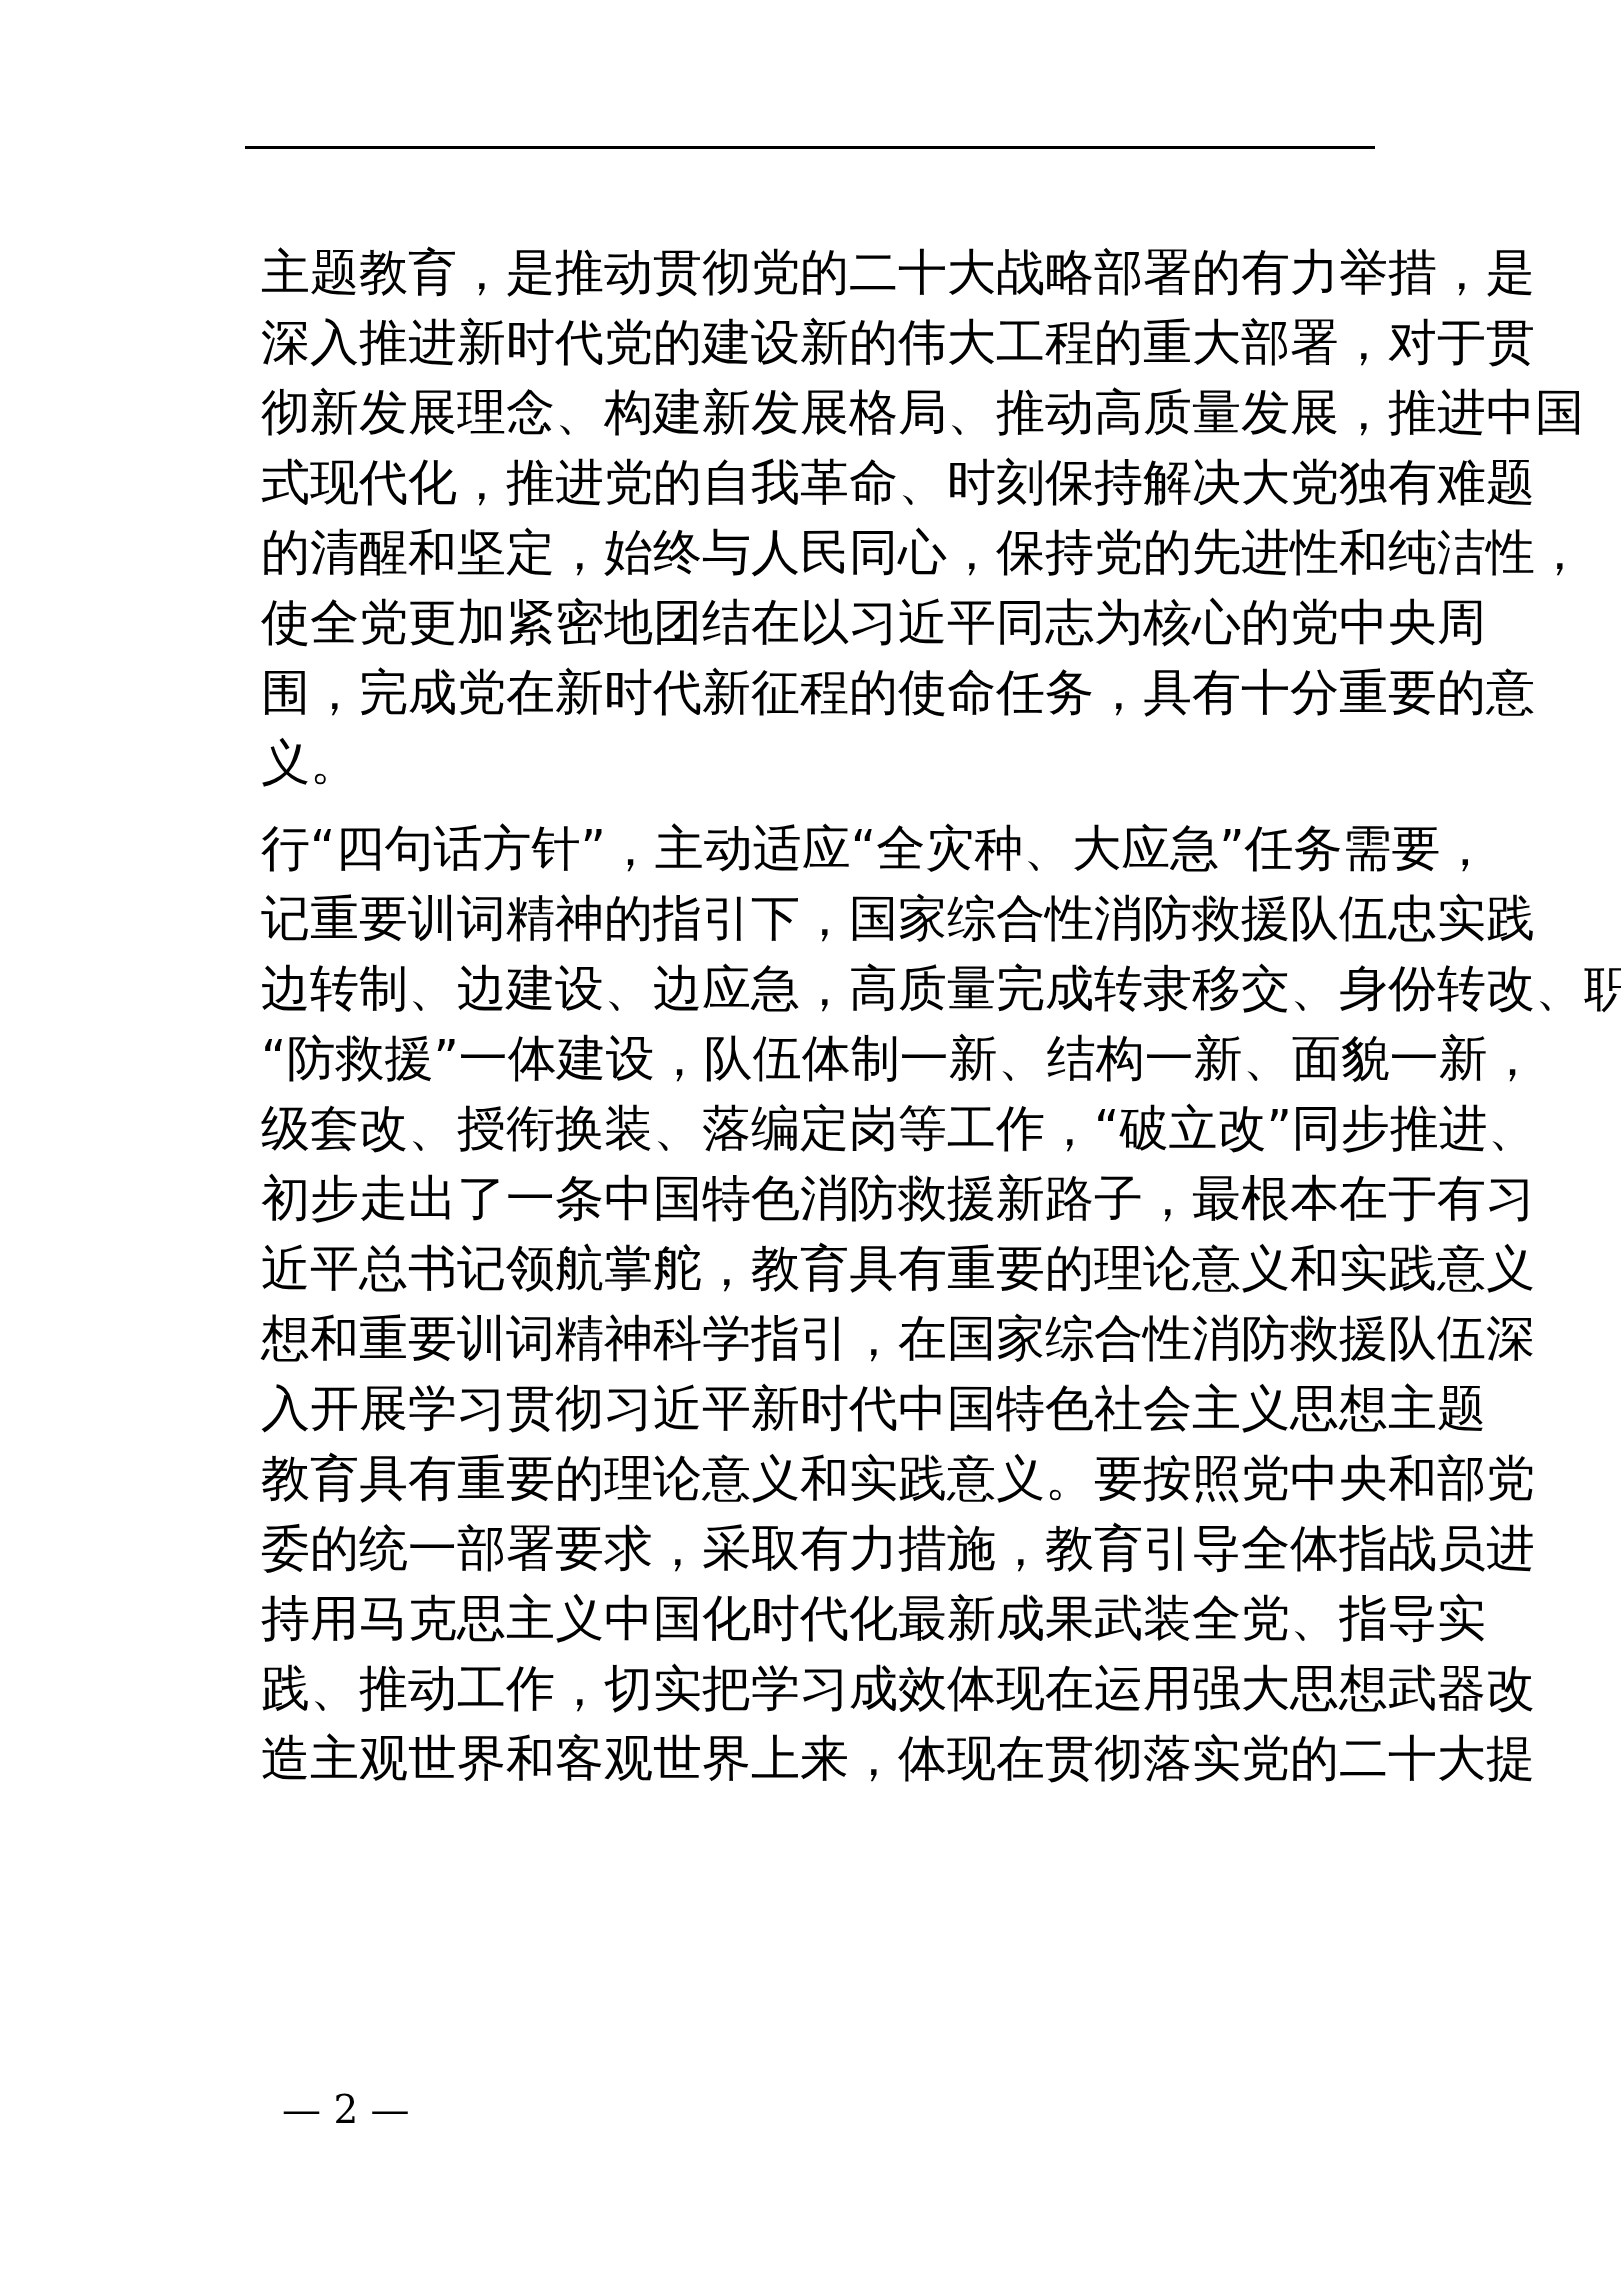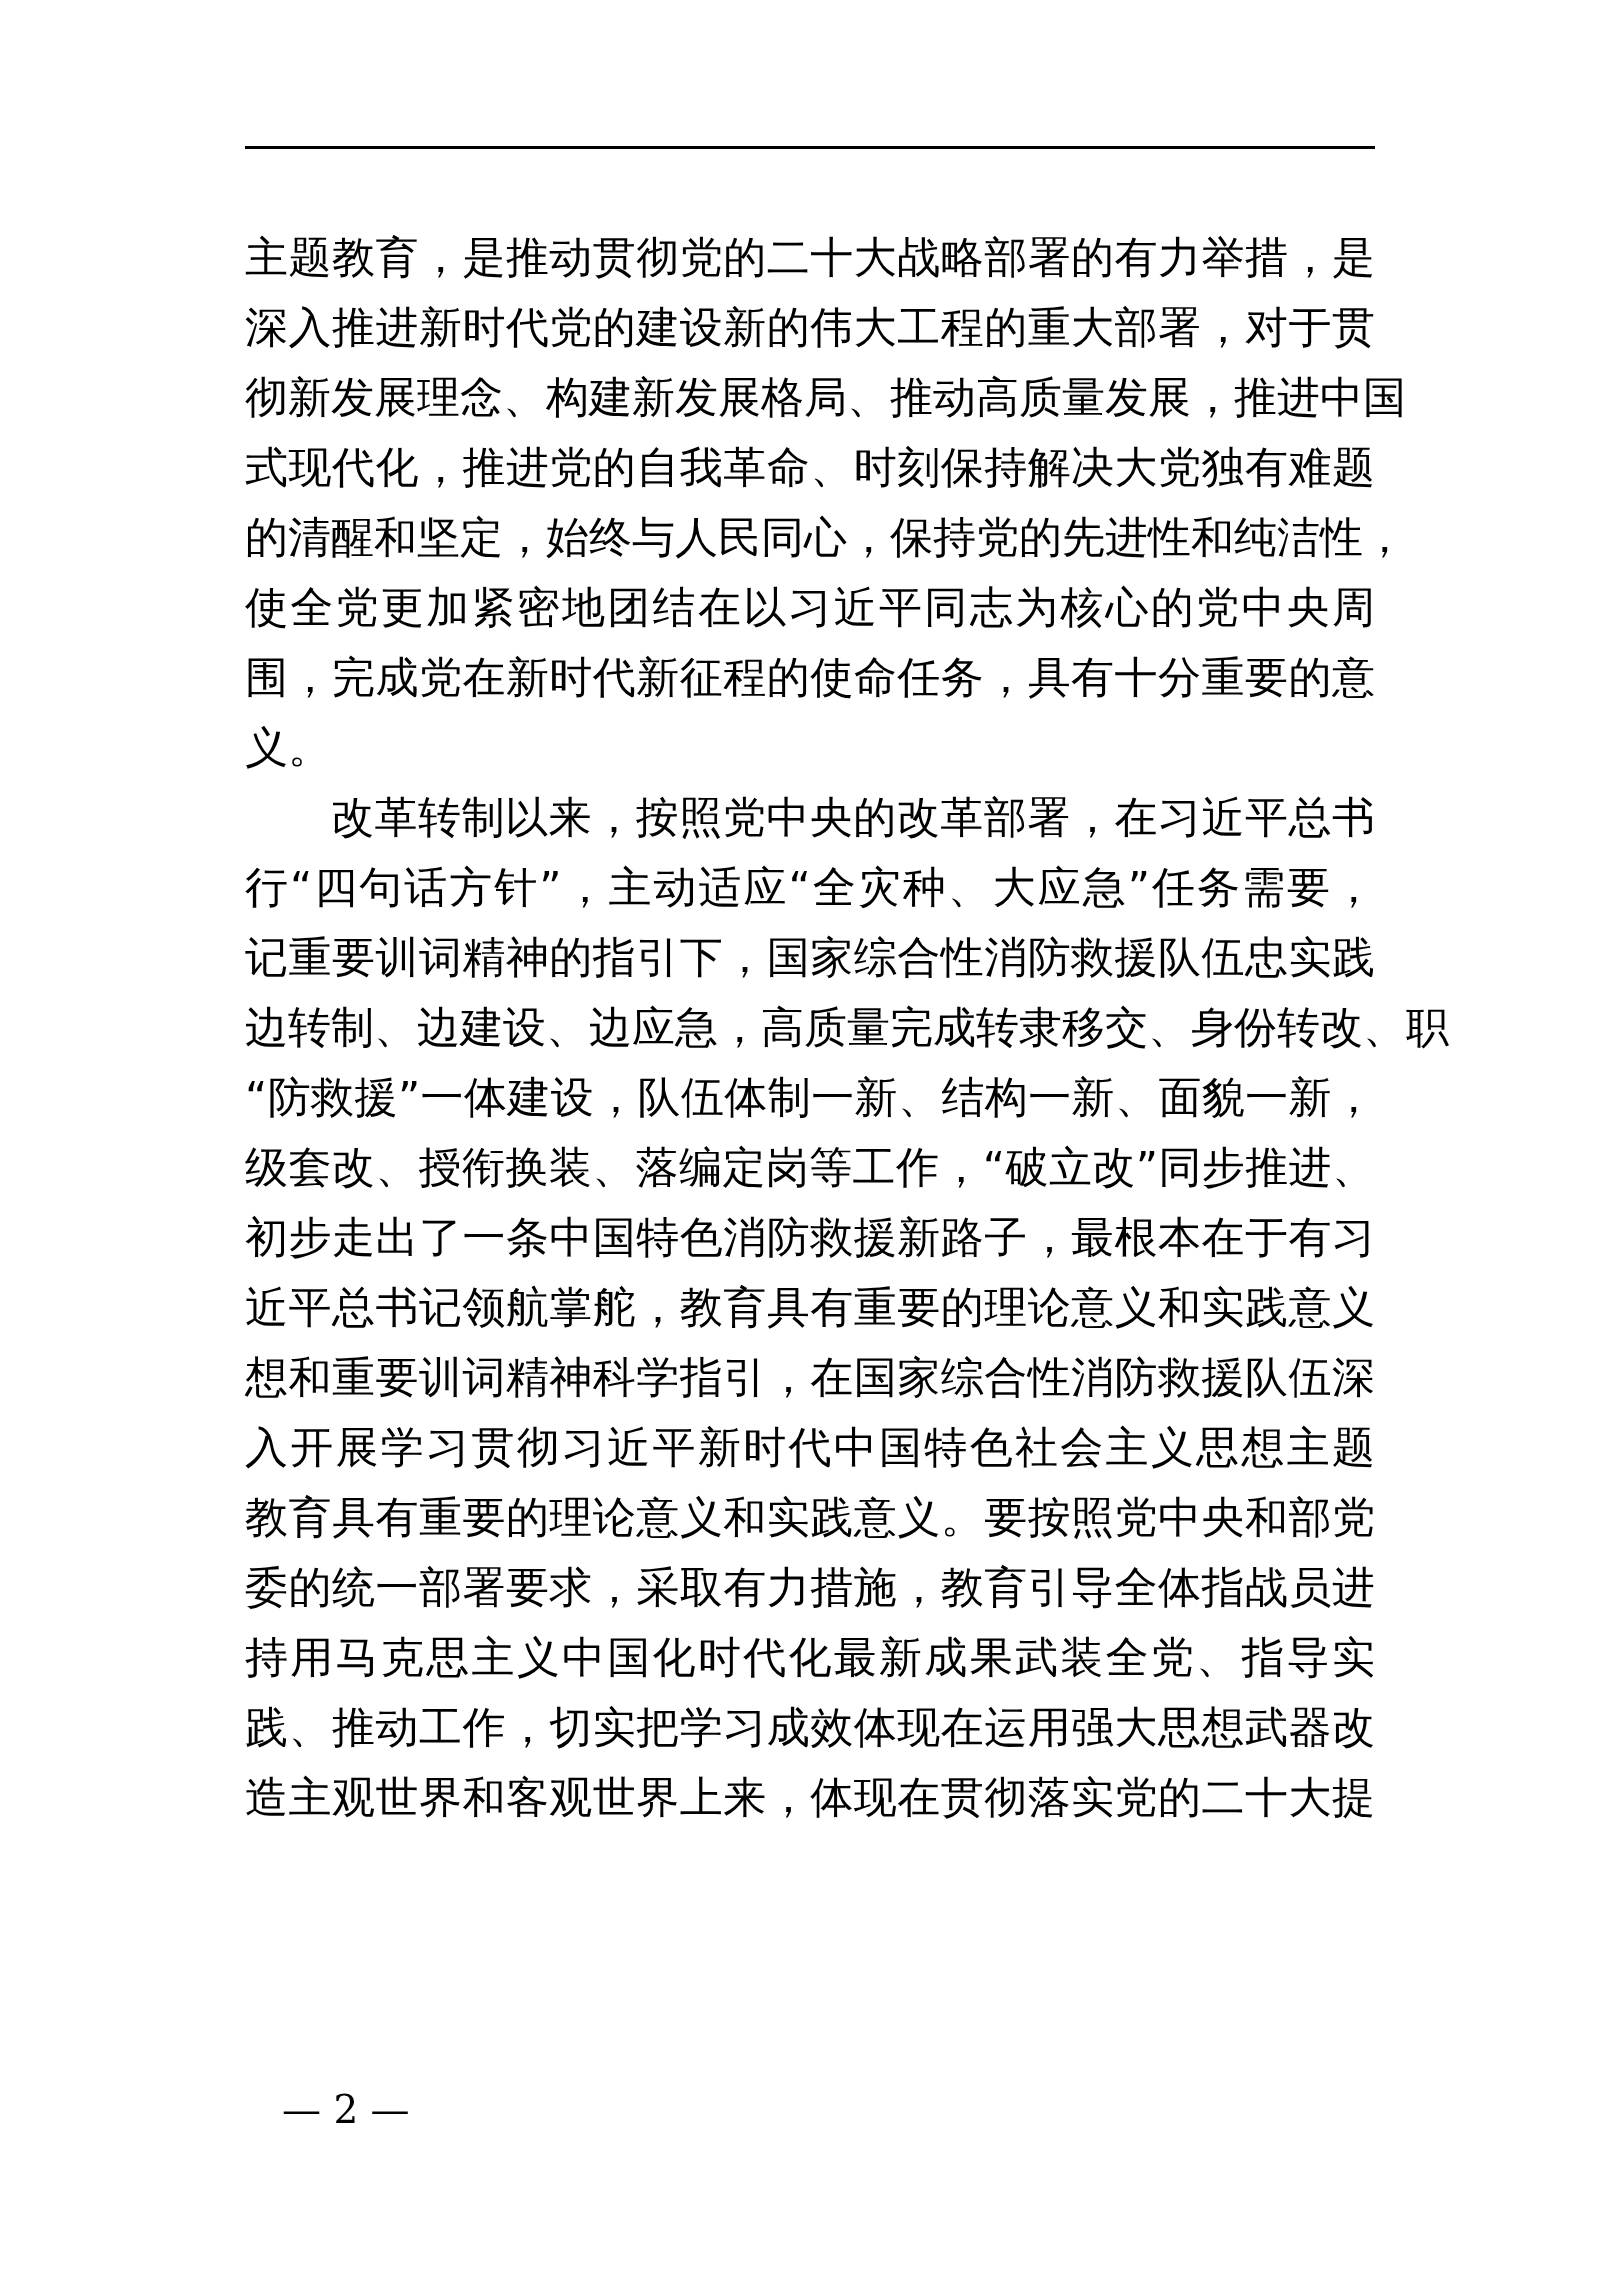--- a/index.html
+++ b/index.html
@@ -1,20 +1,20 @@
 <!DOCTYPE html>
 <html><head>
 <meta charset="utf-8">
 <style>
   html, body { margin: 0; padding: 0; background: #ffffff; }
   body { width: 1621px; height: 2293px; position: relative; overflow: hidden;
          font-family: "DejaVu Sans", "Liberation Sans", sans-serif; color: #000; }
   .header-rule { position: absolute; left: 245px; top: 146px; width: 1130px; height: 2.9px; background: #000; }
   .body-text { position: absolute; left: 245px; top: 222px; width: 1130px; }
-  .para { margin: 0; font-size: 43px; line-height: 70px; text-align: justify; text-align-last: left;
+  .para { margin: 16px; font-size: 49px; line-height: 70px; text-align: justify; text-align-last: left;
           letter-spacing: 0; word-break: break-all; }
   .line { display: block; white-space: nowrap; text-align: justify; text-align-last: justify; height: 70px; overflow: visible; }
   .line.last { text-align-last: left; }
   .page-number { position: absolute; left: 282px; top: 2086px; font-family: "DejaVu Serif", "Liberation Serif", serif;
                  font-size: 39px; line-height: 47px; white-space: pre; }
 </style>
 </head>
 <body>
 
 <div class="header-rule"></div>
@@ -24,21 +24,20 @@
     <span class="line">主题教育，是推动贯彻党的二十大战略部署的有力举措，是</span>
     <span class="line">深入推进新时代党的建设新的伟大工程的重大部署，对于贯</span>
     <span class="line">彻新发展理念、构建新发展格局、推动高质量发展，推进中国</span>
     <span class="line">式现代化，推进党的自我革命、时刻保持解决大党独有难题</span>
     <span class="line">的清醒和坚定，始终与人民同心，保持党的先进性和纯洁性，</span>
     <span class="line">使全党更加紧密地团结在以习近平同志为核心的党中央周</span>
     <span class="line">围，完成党在新时代新征程的使命任务，具有十分重要的意</span>
     <span class="line last">义。</span>
   </p>
   <p class="para">
-    <span class="line" style="padding-left:86px;">改革转制以来，按照党中央的改革部署，在习近平总书</span>
     <span class="line">行“四句话方针”，主动适应“全灾种、大应急”任务需要，</span>
     <span class="line">记重要训词精神的指引下，国家综合性消防救援队伍忠实践</span>
     <span class="line">边转制、边建设、边应急，高质量完成转隶移交、身份转改、职</span>
     <span class="line">“防救援”一体建设，队伍体制一新、结构一新、面貌一新，</span>
     <span class="line">级套改、授衔换装、落编定岗等工作，“破立改”同步推进、</span>
     <span class="line">初步走出了一条中国特色消防救援新路子，最根本在于有习</span>
     <span class="line">近平总书记领航掌舵，教育具有重要的理论意义和实践意义</span>
     <span class="line">想和重要训词精神科学指引，在国家综合性消防救援队伍深</span>
     <span class="line">入开展学习贯彻习近平新时代中国特色社会主义思想主题</span>
     <span class="line">教育具有重要的理论意义和实践意义。要按照党中央和部党</span>

